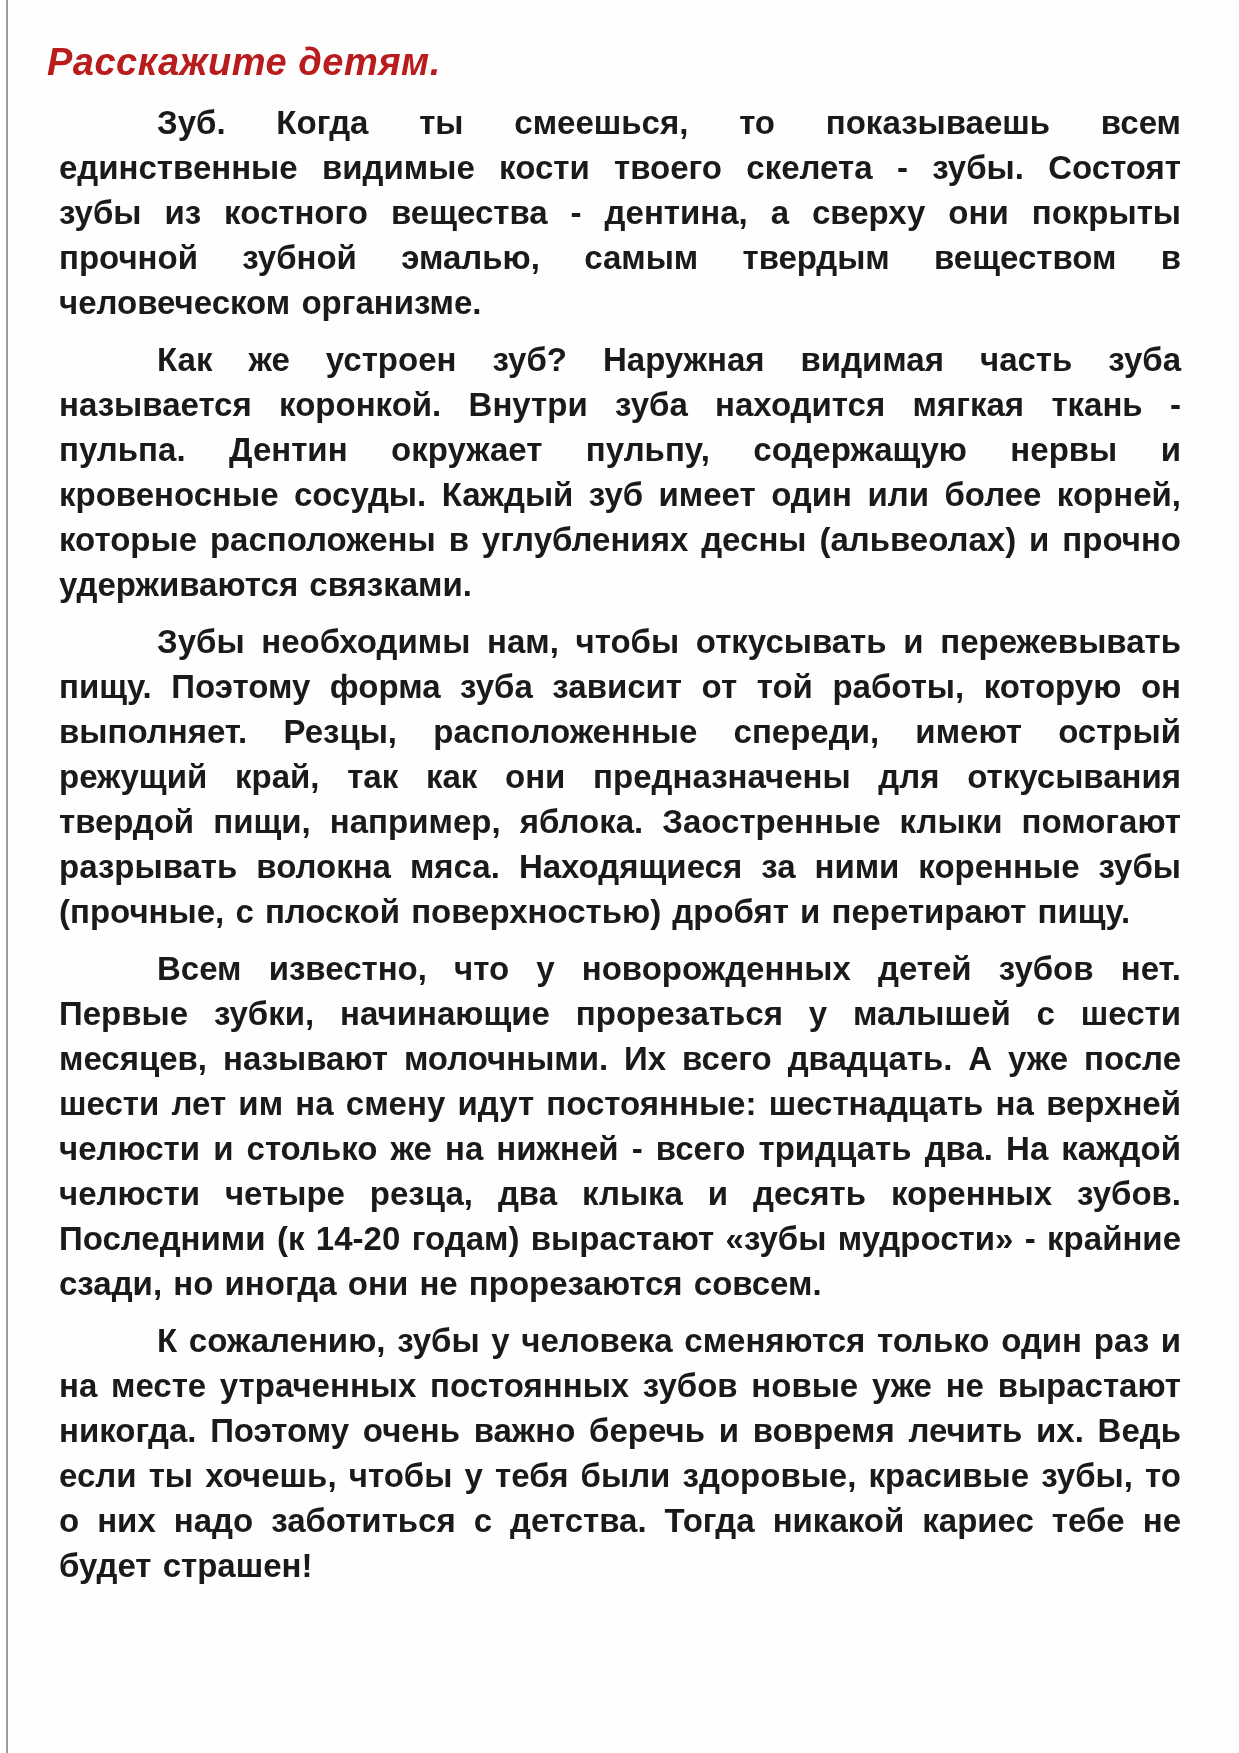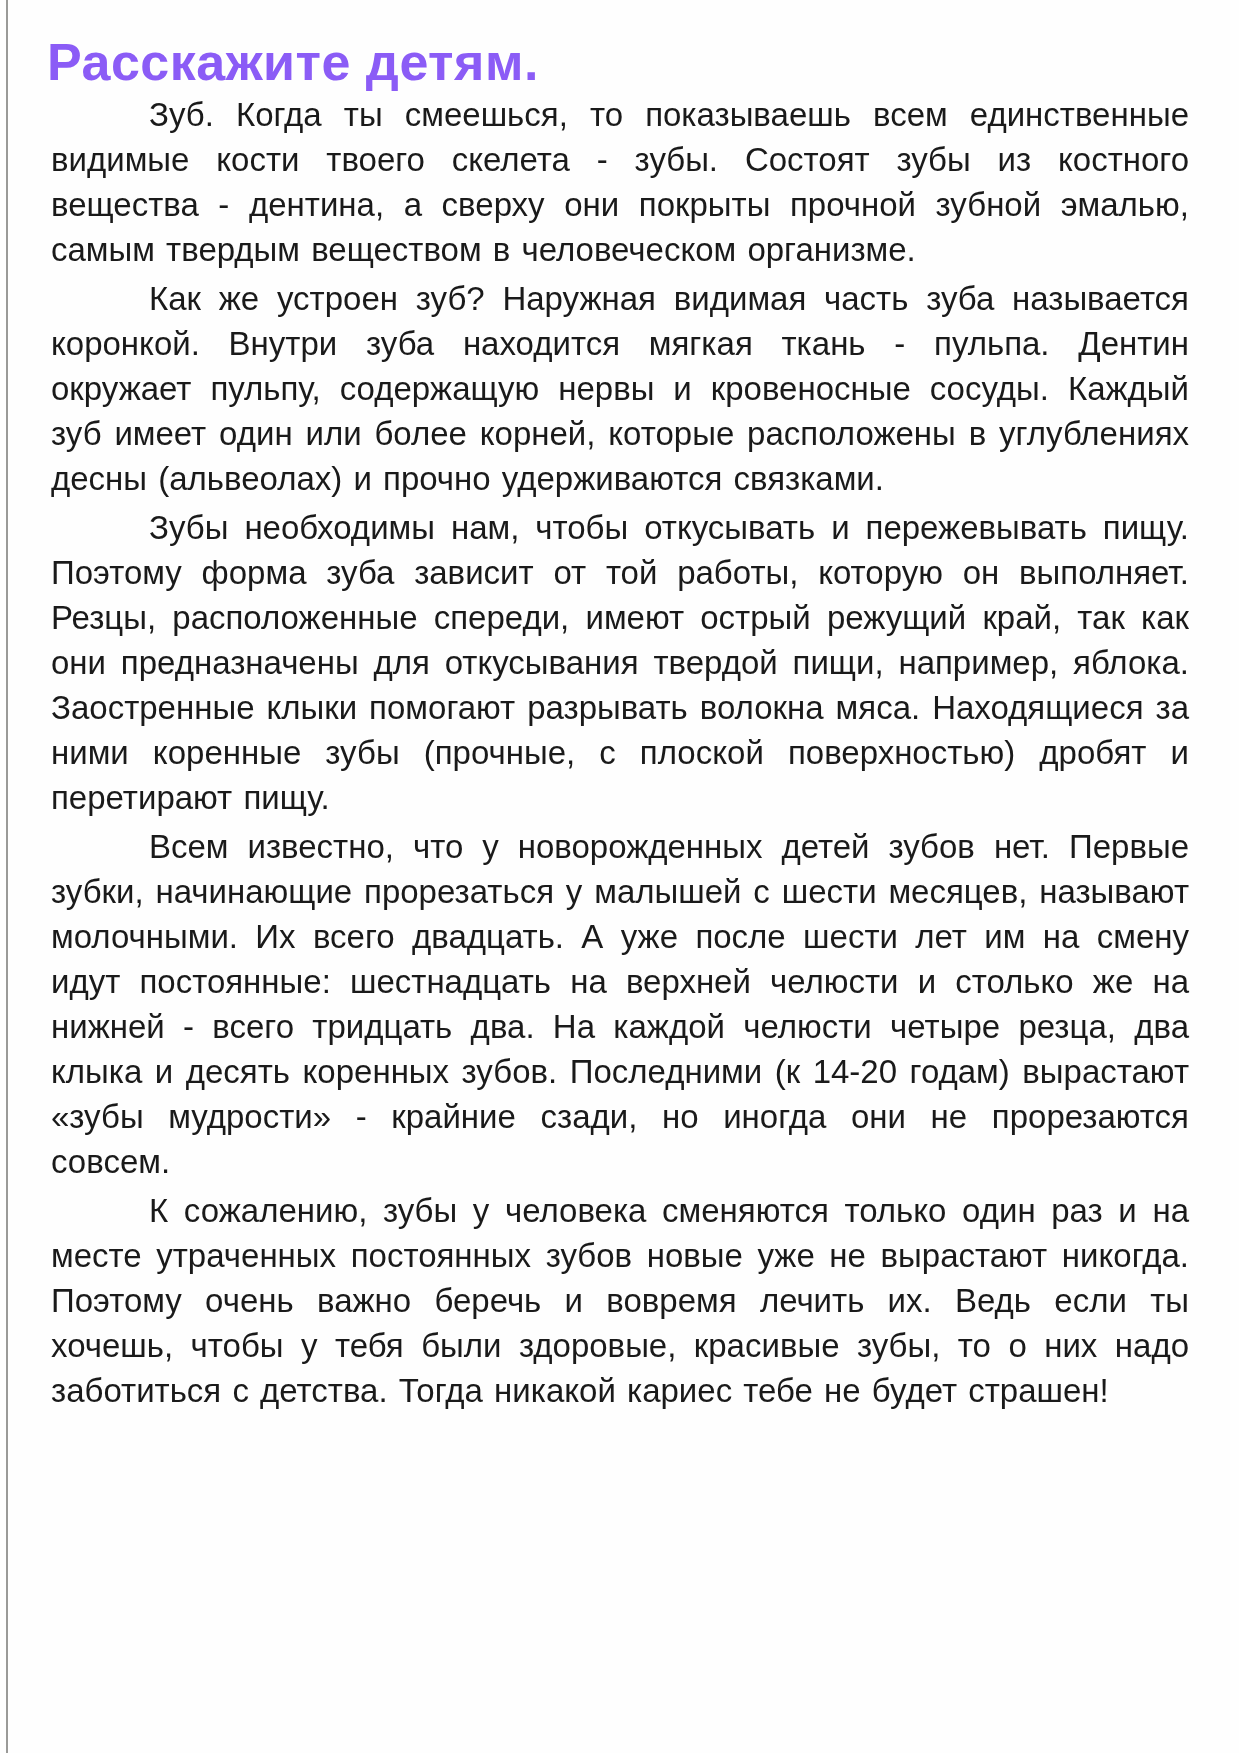--- a/index.html
+++ b/index.html
@@ -24,34 +24,35 @@
     background: #9a9a98;
   }
   .content {
     position: absolute;
     left: 47px;
     top: 36px;
     width: 1146px;
     color: #161616;
   }
   .doc-title {
-    font-size: 52px;
+    font-size: 38px;
     font-weight: bold;
     letter-spacing: 0.5px;
     margin: 0 0 4px 0;
     line-height: 52px;
-    color: #8b5cf6;
+    color: #b91c1c;
+    font-style: italic;
   }
   .para {
     font-size: 33px;
-    font-weight: normal;
+    font-weight: bold;
     line-height: 45px;
     text-align: justify;
     text-indent: 98px;
-    margin: 4px;
+    margin: 12px;
     word-spacing: 2px;
     color: #1a1a1a;
   }
 </style>
 </head>
 <body>
 
 <div class="page">
   <div class="left-rule"></div>
   <div class="content">

